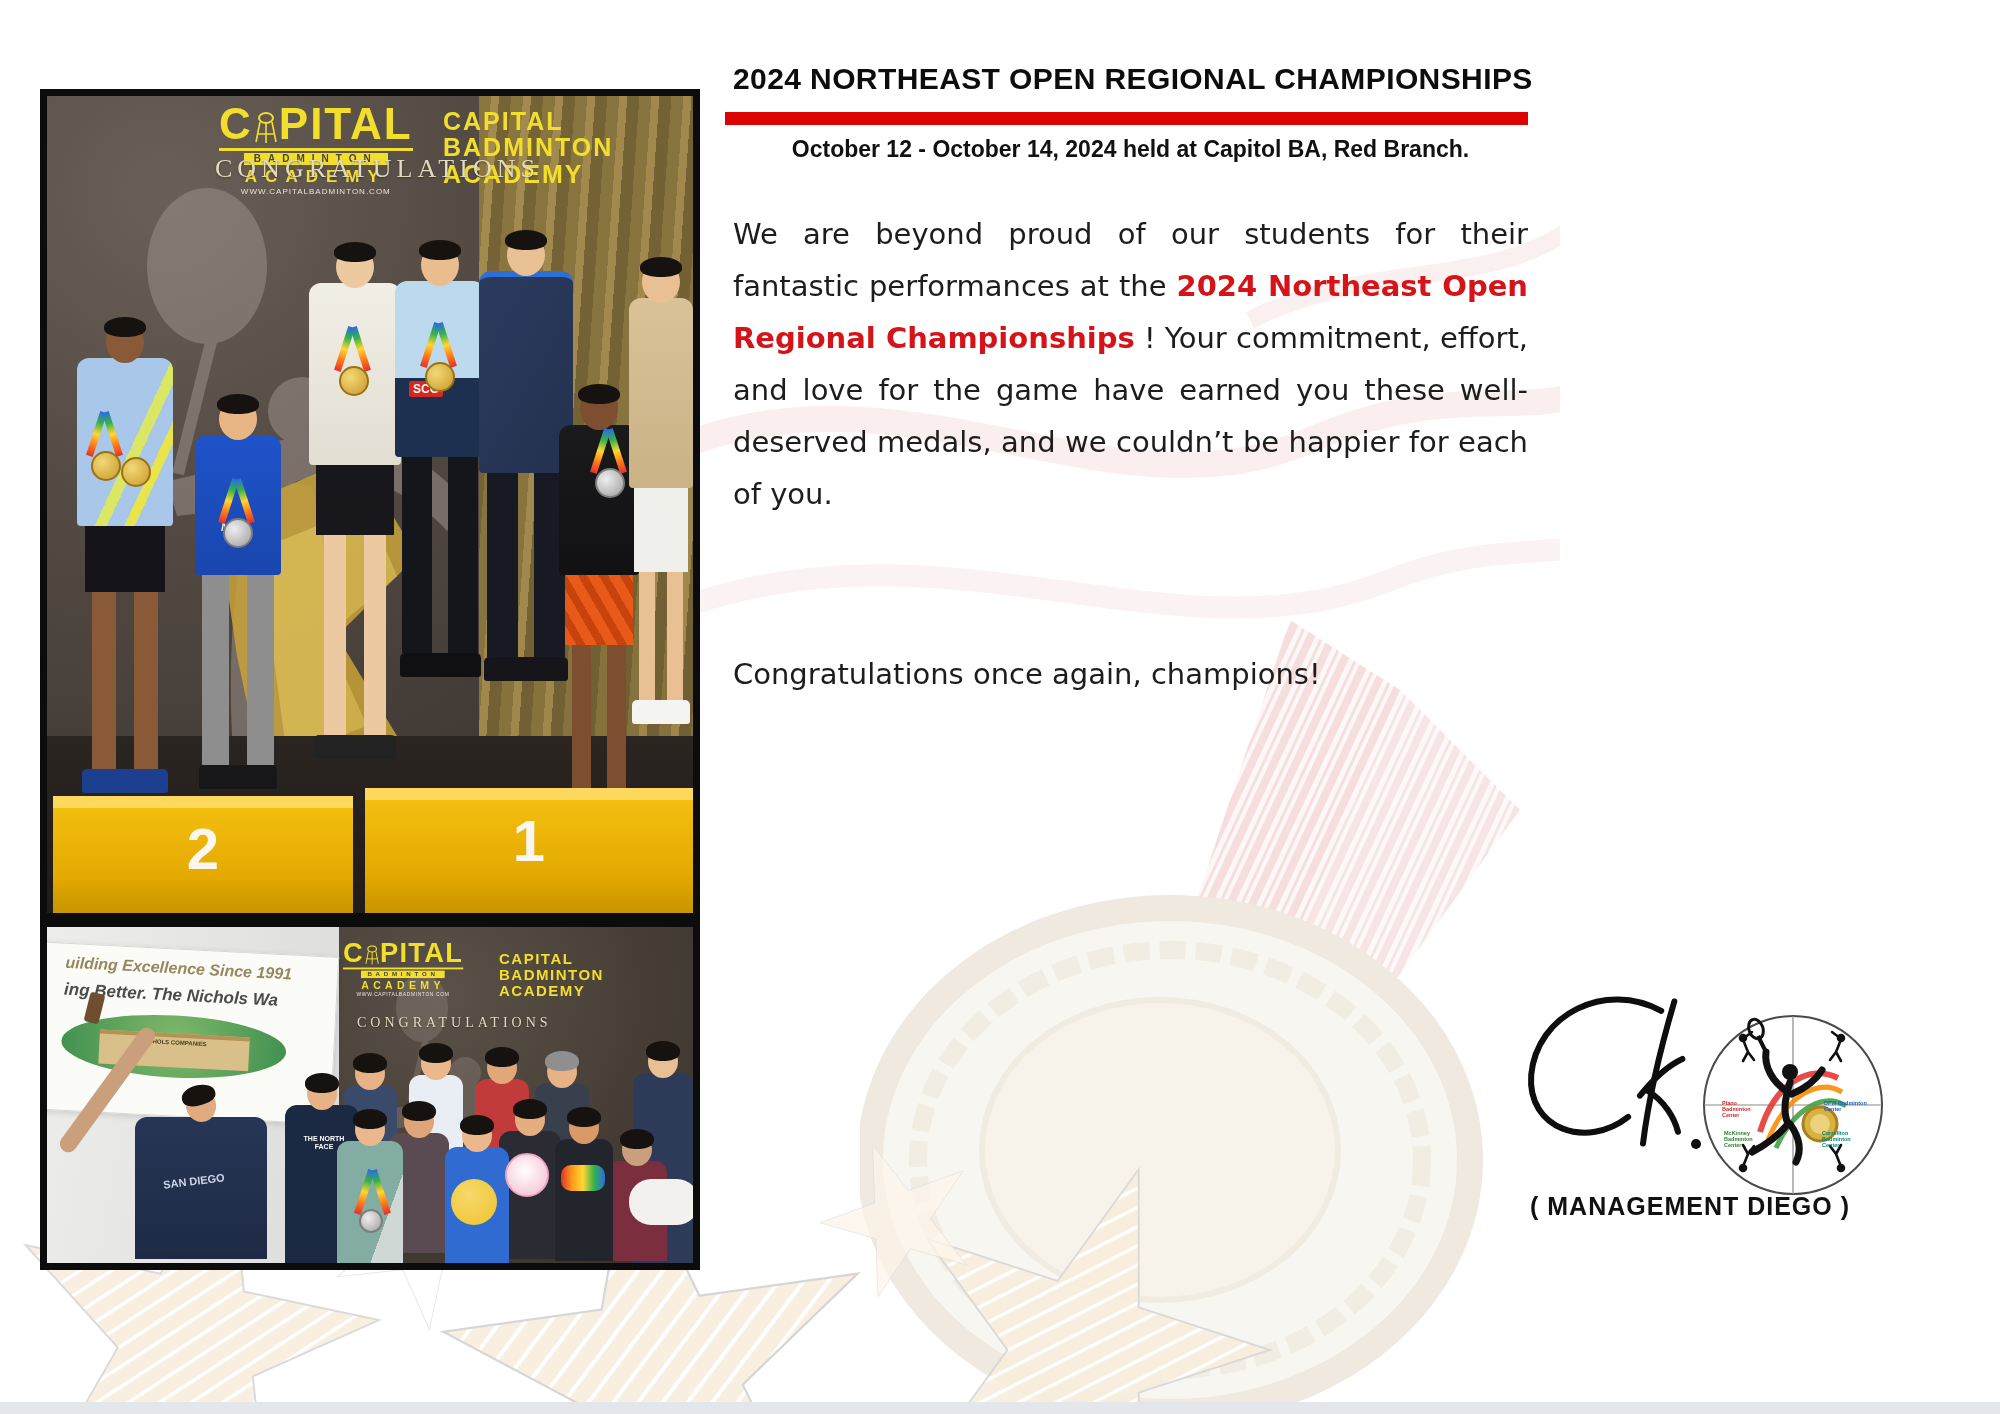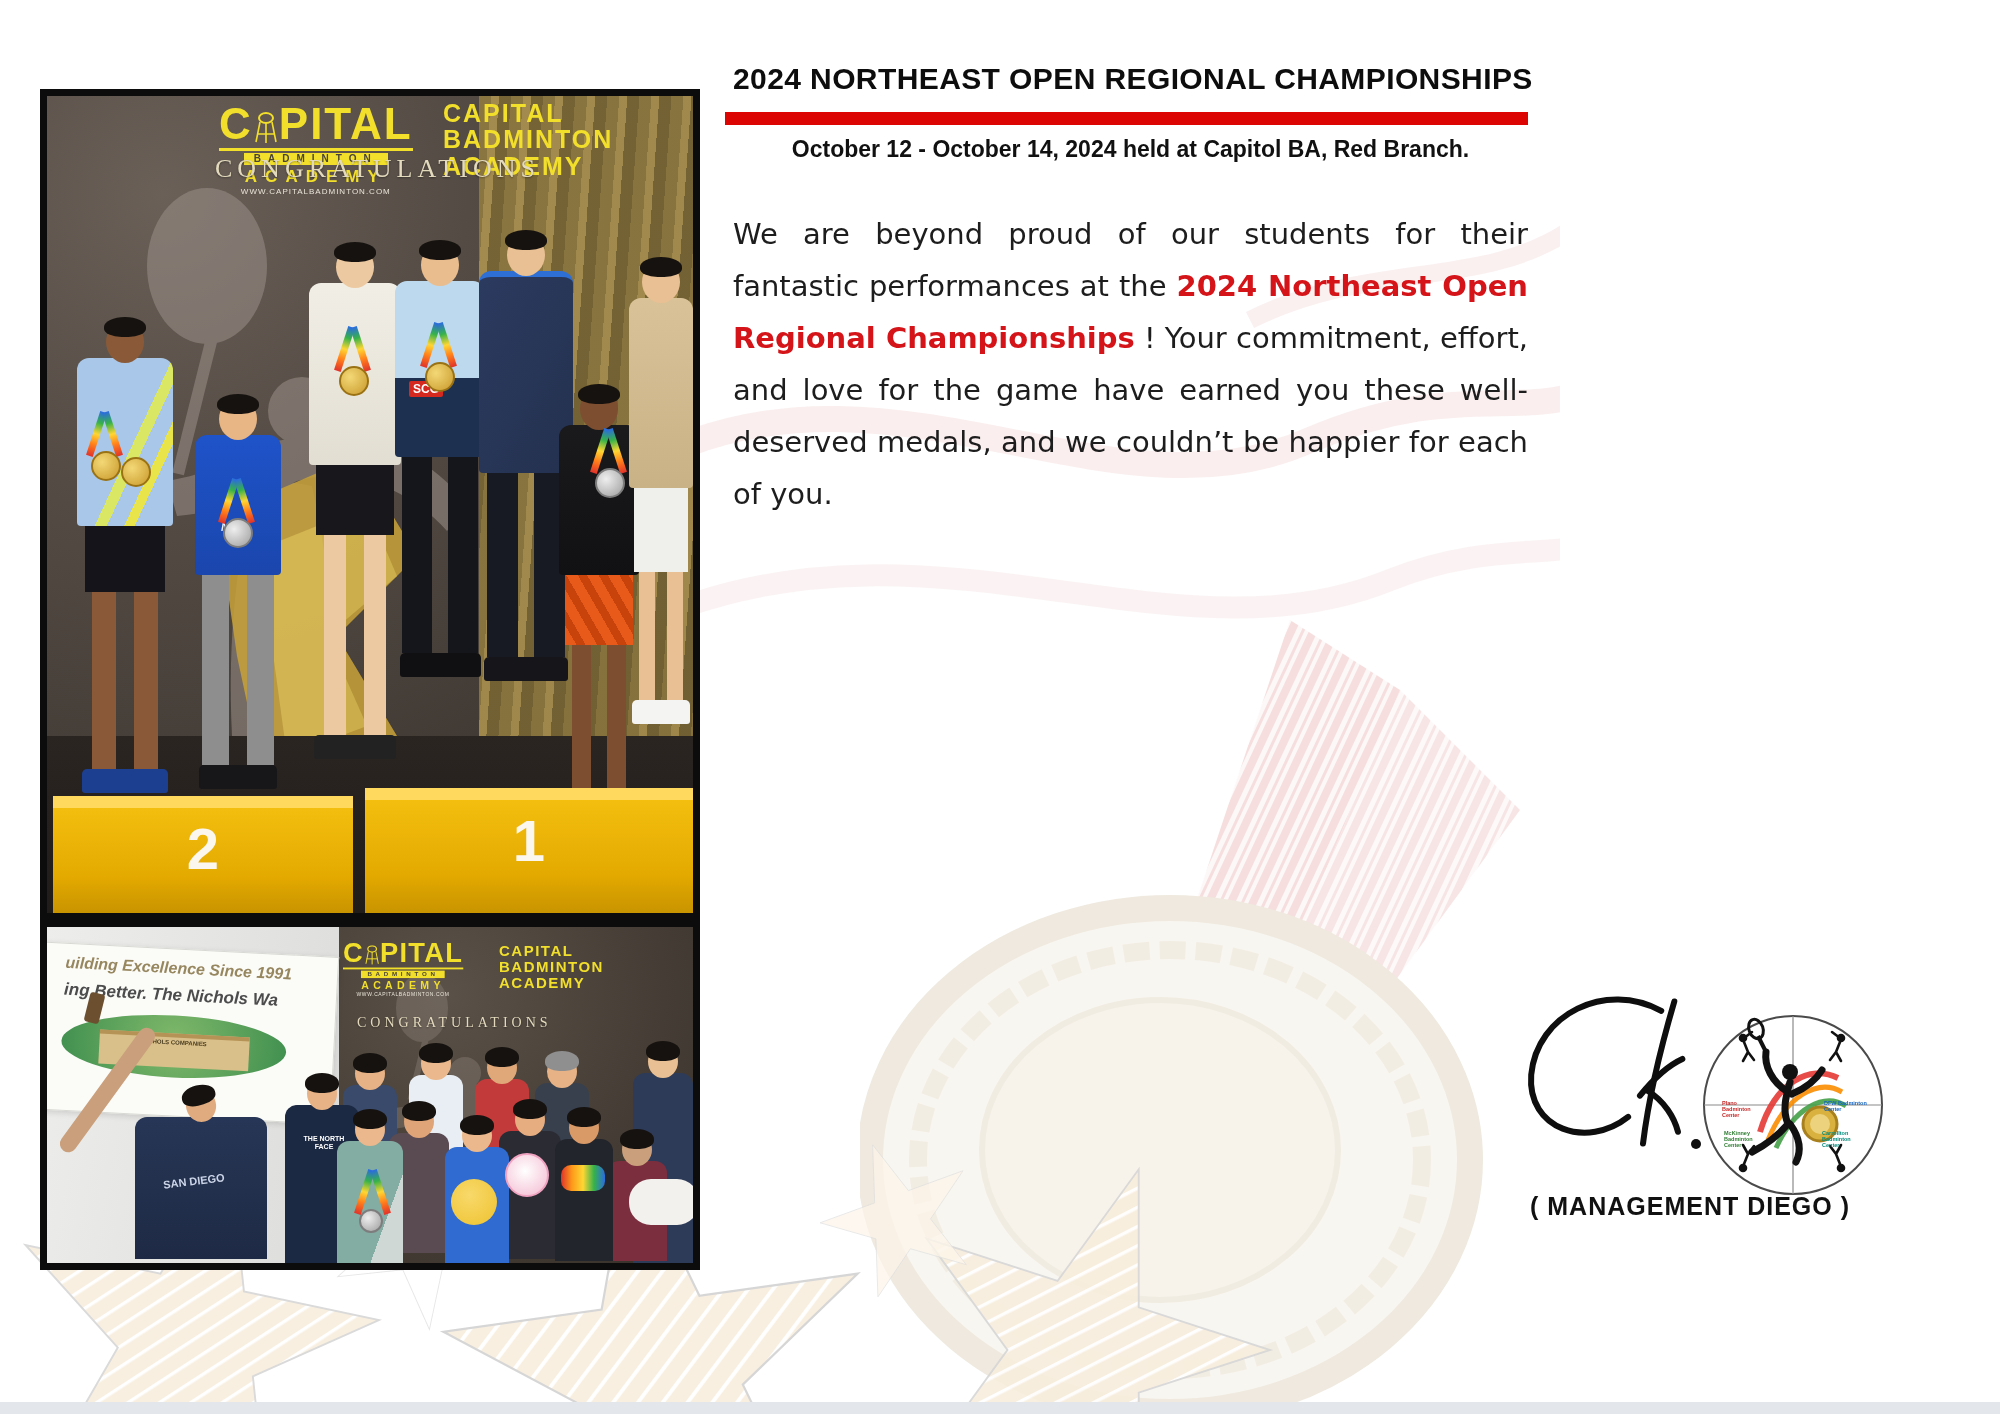--- a/index.html
+++ b/index.html
@@ -28,21 +28,21 @@
   .capword{display:flex;align-items:flex-end;color:#f2df2b;font-weight:bold;
       border-bottom:3px solid #f2df2b;padding-bottom:2px;}
   .capbar{background:#f2df2b;color:#4a4435;font-weight:bold;padding:1px 10px;margin-top:2px;}
   .capacad{color:#f2df2b;font-weight:bold;margin-top:3px;}
   .capurl{color:#e9e4d8;margin-top:3px;letter-spacing:1px;}
   .caplogo-1{left:172px;top:6px;}
   .caplogo-1 .capword{font-size:44px;letter-spacing:2px;}
   .caplogo-1 .capbar{font-size:10px;letter-spacing:7px;}
   .caplogo-1 .capacad{font-size:17px;letter-spacing:8px;}
   .caplogo-1 .capurl{font-size:8px;}
-  .capright{color:#f2df2b;font-weight:bold;line-height:1.05;letter-spacing:2px;}
+  .capright{color:#f2df2b;font-weight:bold;line-height:1.05;letter-spacing:2px;margin-top:8px;}
   .capright-1{left:396px;top:4px;font-size:25px;}
   .congrats{font-family:"Liberation Serif",serif;color:#e3dabd;text-shadow:0 1px 2px #00000066;}
   .congrats-1{left:168px;top:58px;font-size:26px;letter-spacing:5px;}
 
   
   .pn{position:absolute;}
   .hd{position:relative;width:38px;height:42px;border-radius:50%;margin:0 auto;z-index:2;}
   .hr{position:absolute;top:-4px;left:-2px;right:-2px;height:20px;border-radius:50% 50% 42% 42%;background:#16120f;}
   .to{width:100%;border-radius:12px 12px 4px 4px;margin-top:-5px;position:relative;}
   .sh{width:84%;margin:0 auto;}
@@ -457,20 +457,21 @@
       <div class="abs plush" style="left:582px;top:252px;width:70px;height:46px;border-radius:22px;background:#f3f1ee"></div>
     </div>
   </figure>
 
   <h1 class="abs title" style="margin:0">2024 NORTHEAST OPEN REGIONAL CHAMPIONSHIPS</h1>
   <div class="abs redbar"></div>
   <div class="abs subtitle">October 12 - October 14, 2024 held at Capitol BA, Red Branch.</div>
 
   <p class="abs para p1" style="margin:0"><span>We are beyond proud of our students for their fantastic performances at the </span><span class="hl">2024 Northeast Open Regional Championships</span><span> ! Your commitment, effort, and love for the game have earned you these well-deserved medals, and we couldn’t be happier for each of you.</span></p>
 
+  <p class="abs para p3" style="margin:0">Congratulations once again, champions!</p>
 
   <svg class="abs sig-svg" width="240" height="200" viewBox="0 0 240 200">
     <g fill="none" stroke="#0e0e0e" stroke-width="6" stroke-linecap="round" transform="rotate(-6 120 100)">
       <path d="M172,38 C120,2 48,28 36,88 C26,142 84,168 128,140"></path>
       <path d="M186,30 C172,64 152,116 140,168"></path>
       <path d="M142,120 C160,102 176,92 188,88"></path>
       <path d="M150,116 C166,128 174,146 176,160"></path>
     </g>
     <circle cx="200" cy="166" r="5" fill="#0e0e0e"></circle>
   </svg>

